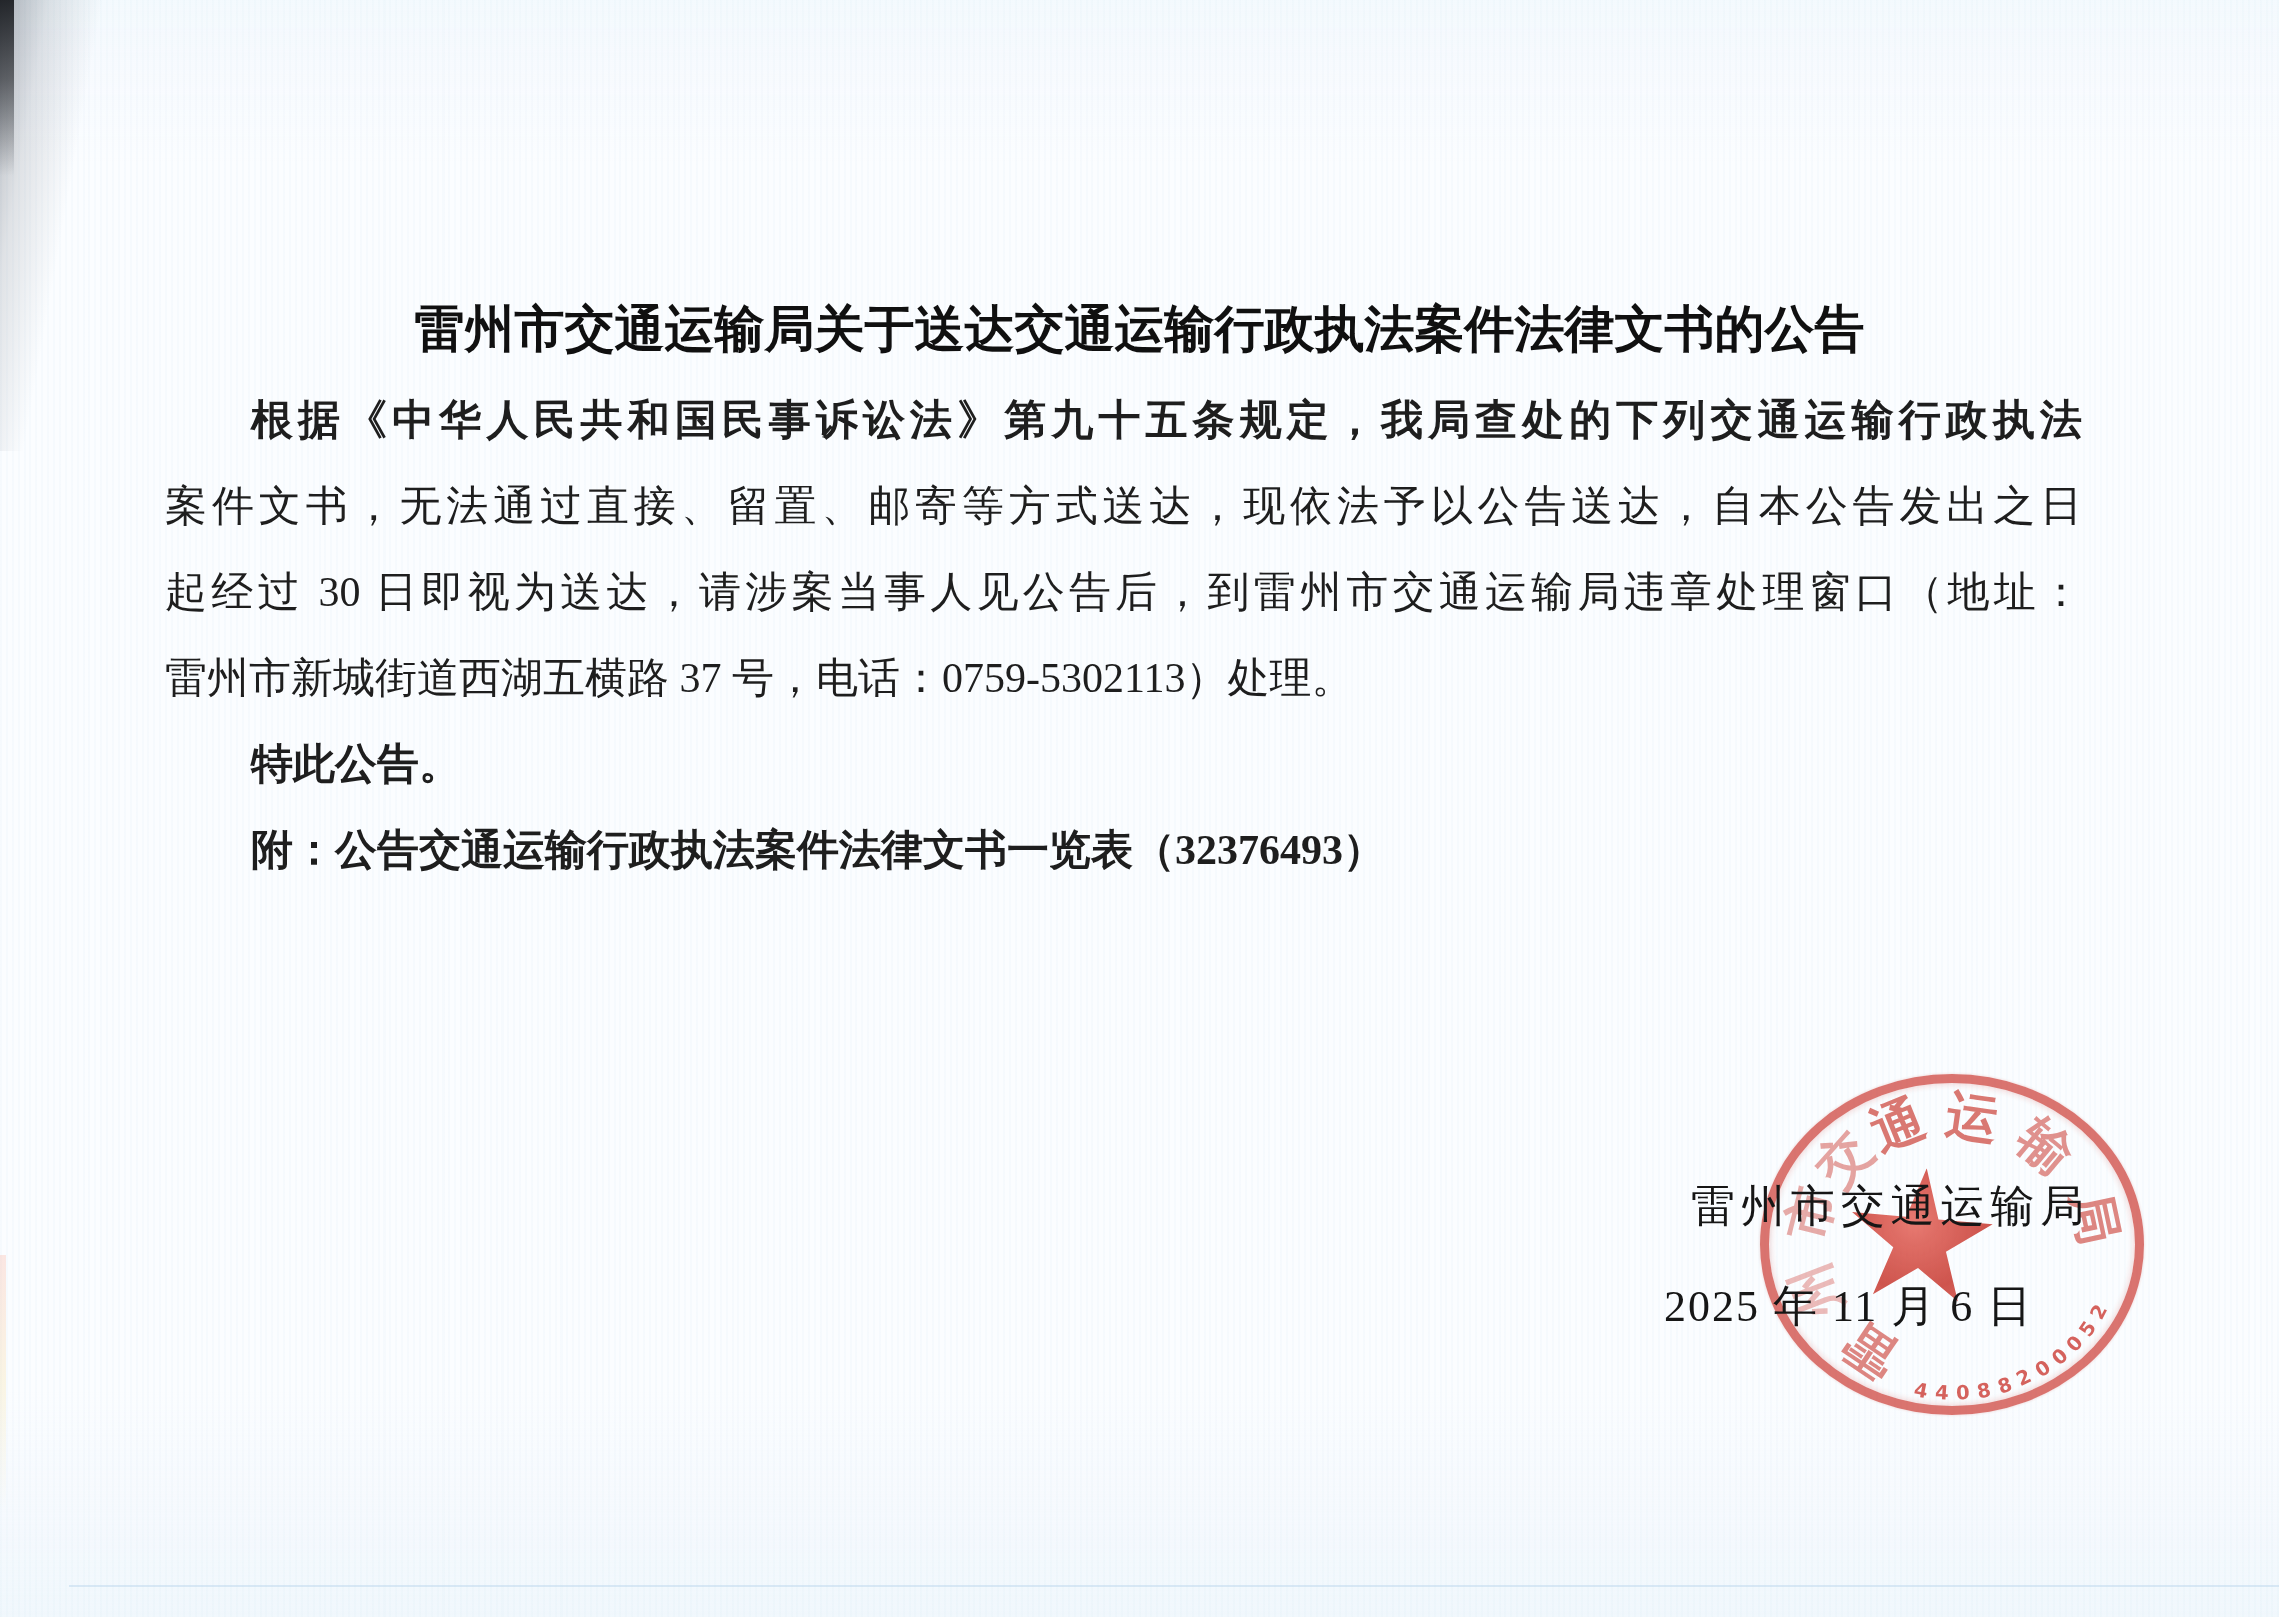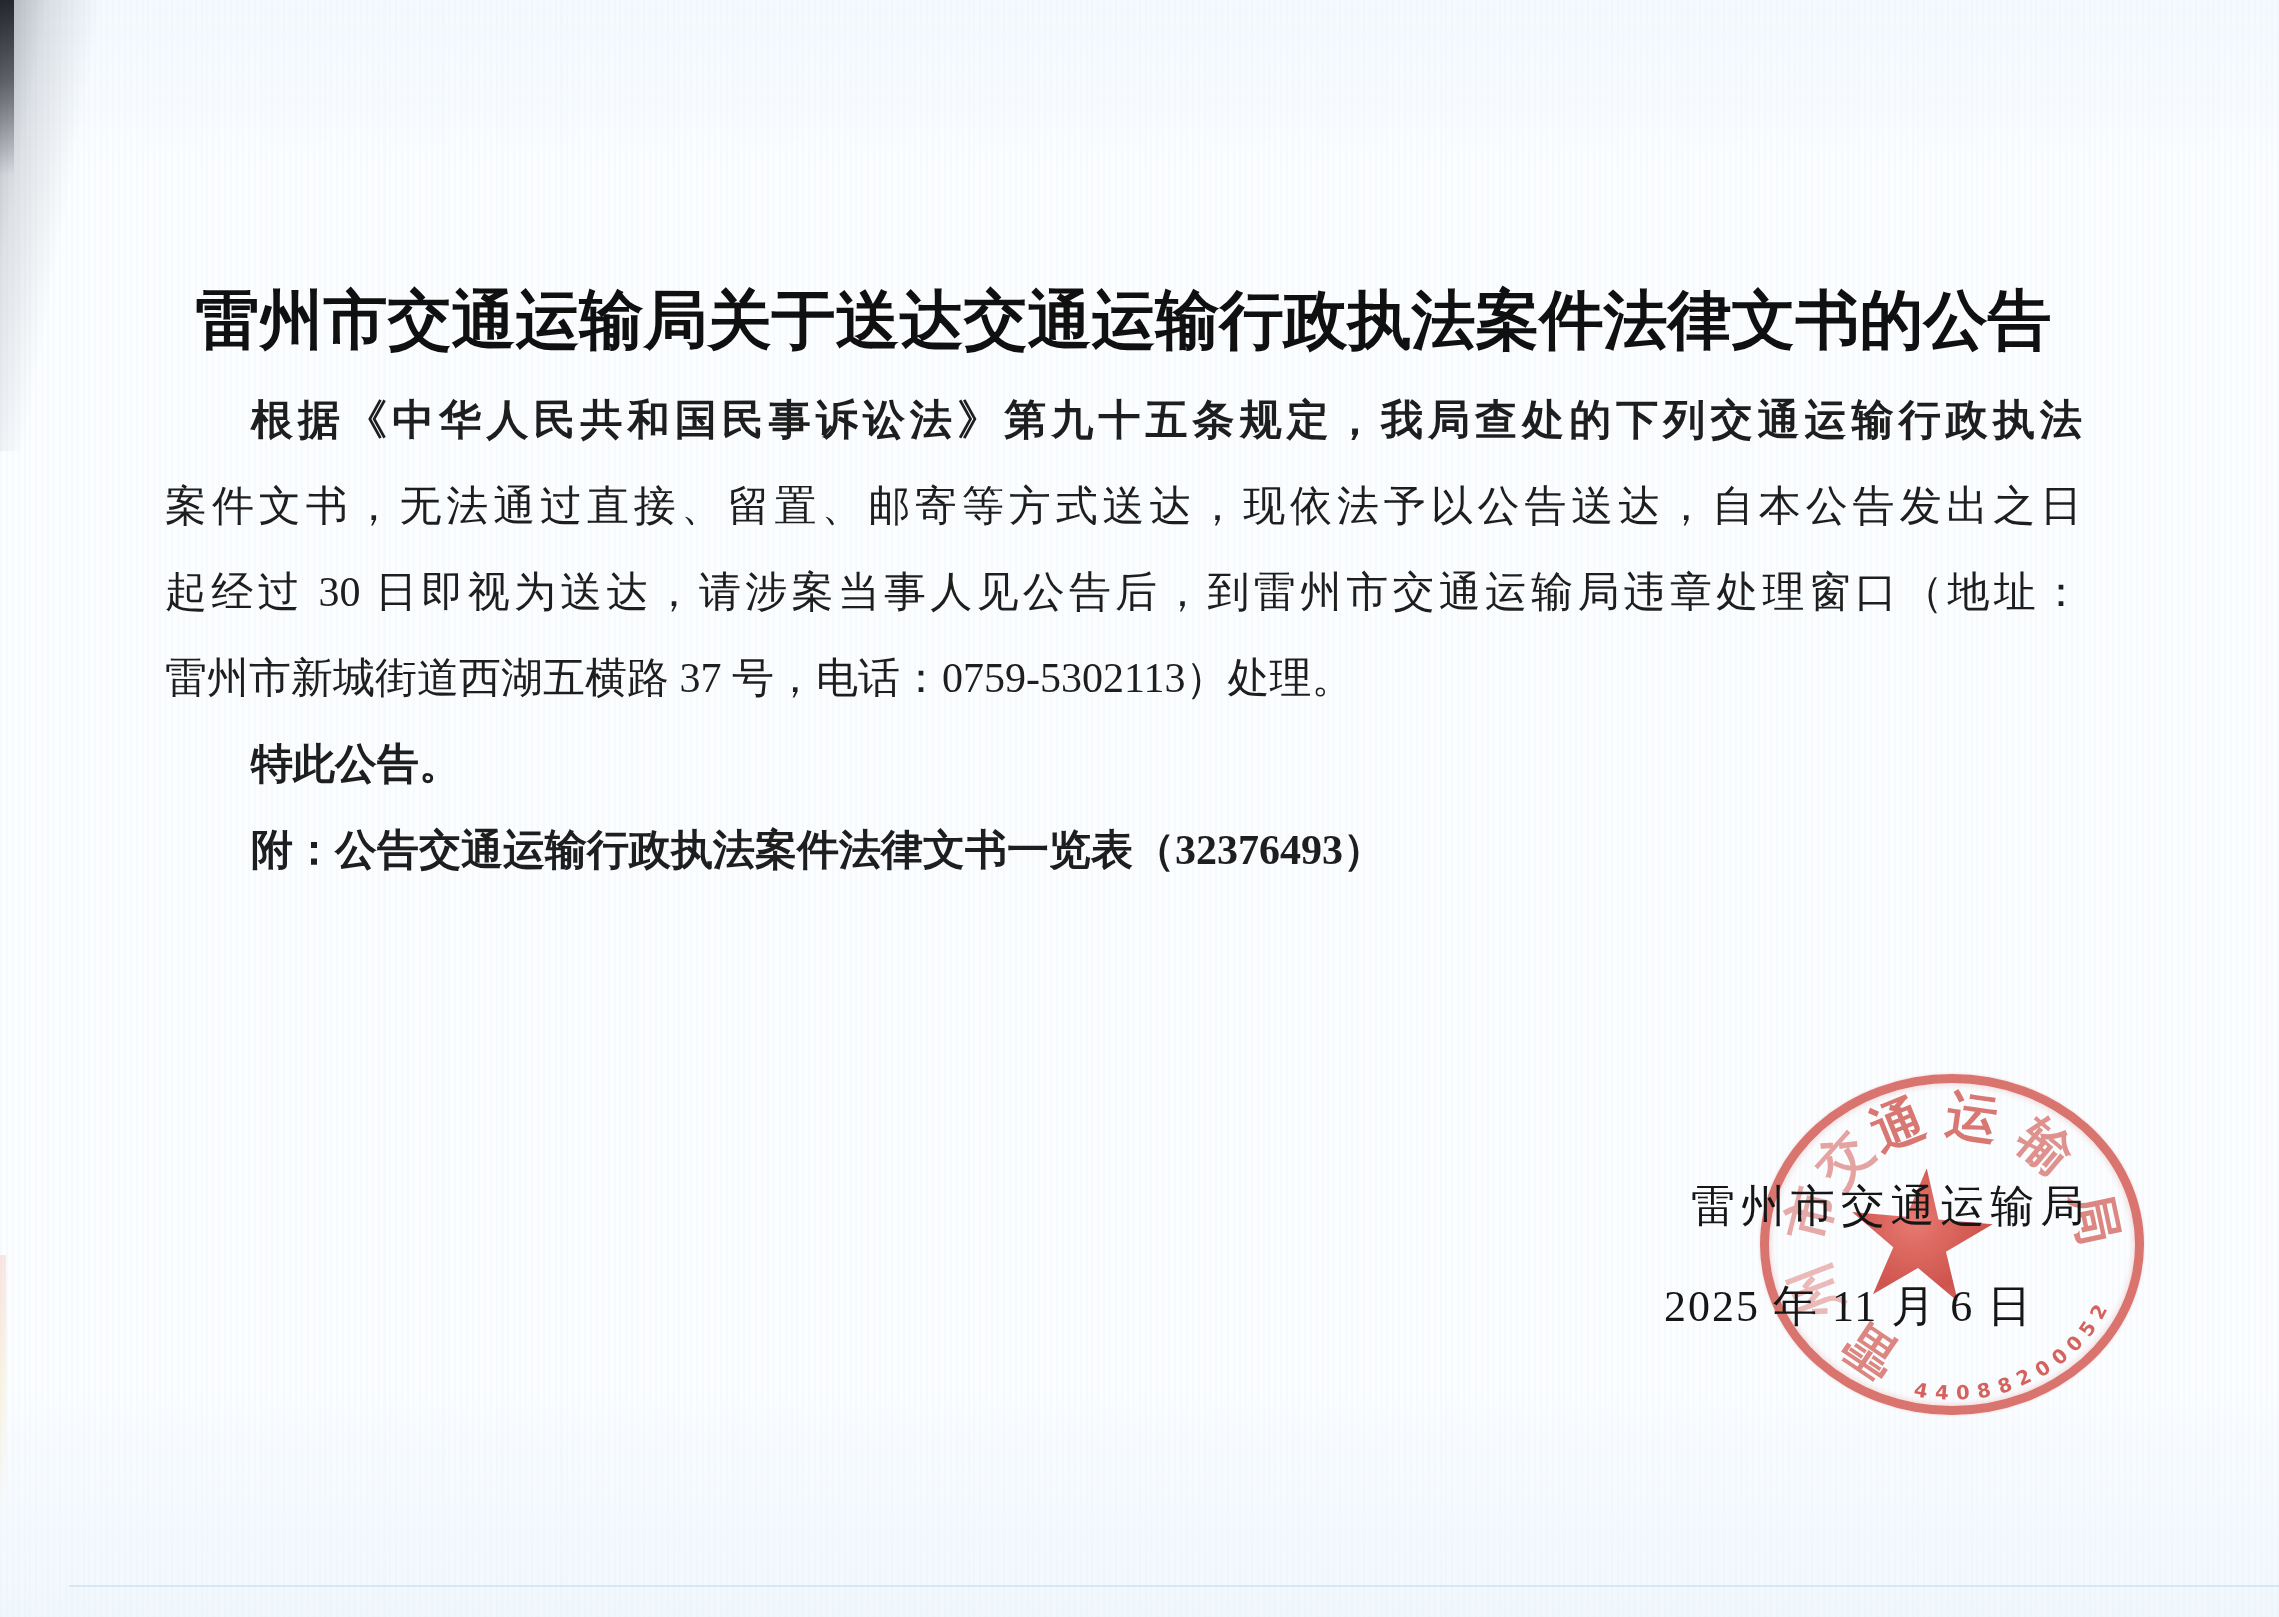--- a/index.html
+++ b/index.html
@@ -24,22 +24,22 @@
   .edge-smear{
     position:absolute;left:0;top:1255px;width:5.9px;height:255px;pointer-events:none;
     background:linear-gradient(180deg, rgba(250,170,150,0.28), rgba(245,215,130,0.22), rgba(250,180,160,0));
   }
   .bottom-line{
     position:absolute;left:69px;top:1585px;width:2211px;height:2px;
     background:rgba(165,200,228,0.35);pointer-events:none;
   }
   
   .title{
-    position:absolute;left:165px;top:286px;width:1917px;margin:0;
-    font-size:64px;line-height:1.1;font-weight:700;color:#101010;
+    position:absolute;left:165px;top:286px;width:1917px;margin:16px;
+    font-size:50px;line-height:1.1;font-weight:700;color:#101010;
     text-align:center;white-space:nowrap;
   }
   .body-text{
     position:absolute;left:165px;top:377px;width:1917px;
     font-size:42px;line-height:86px;color:#1e1e1e;
   }
   .body-text p{margin:0;}
   .line.indent{text-indent:86px;font-weight:bold;}
   .line.justify{text-align:justify;text-align-last:justify;}
   

